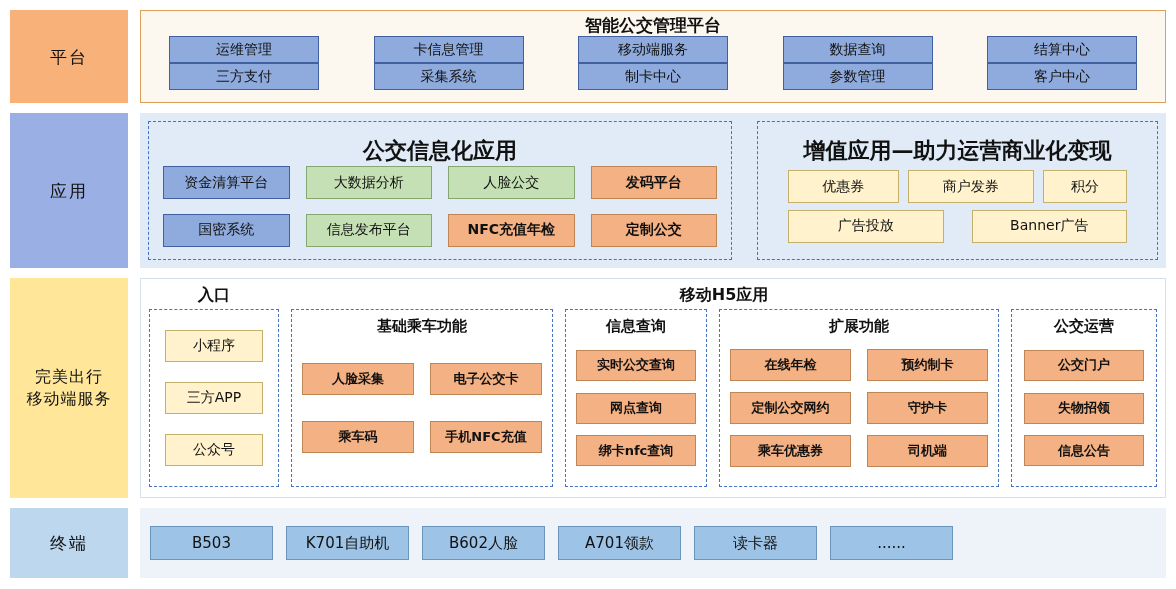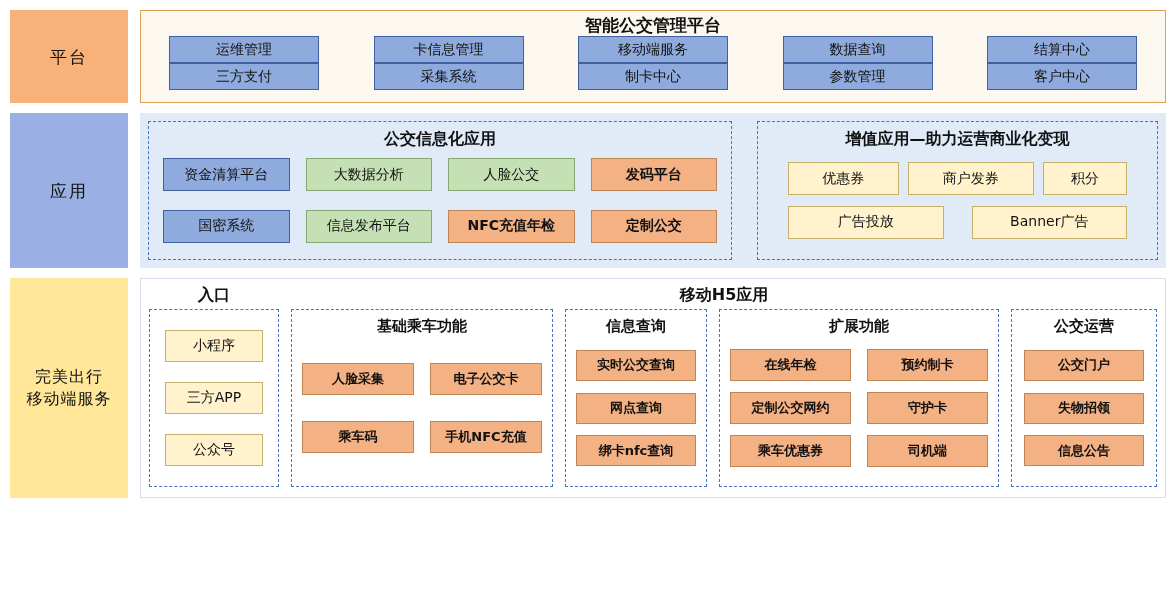--- a/index.html
+++ b/index.html
@@ -26,21 +26,21 @@
   .platform-panel{background:#FDF8EF;border:1px solid #DD9F57;display:flex;flex-direction:column;padding:3px 0 14px;}
   .platform-title{text-align:center;font-weight:700;font-size:17px;line-height:22px;flex:0 0 22px;}
   .platform-grid{flex:1;display:flex;flex-direction:column;justify-content:flex-end;padding:0 28px;}
   .pg-row{display:flex;justify-content:space-between;}
   .blue-box{width:150px;height:27px;background:#8FAADC;border:1px solid #41609F;font-size:14px;}
 
   
   .app-panel{background:#E0EBF7;display:flex;gap:25px;padding:8px;}
   .dashed{border:1.5px dashed #4472C4;}
   .info-section{flex:0 0 584px;display:flex;flex-direction:column;padding:4px 14px 10px;box-sizing:border-box;}
-  .section-title{text-align:center;font-weight:700;font-size:16px;line-height:26px;flex:0 0 26px;}
+  .section-title{text-align:center;font-weight:700;font-size:22px;line-height:26px;flex:0 0 26px;margin-top:12px;}
   .info-grid{flex:1;display:grid;grid-template-columns:repeat(4,1fr);column-gap:16px;row-gap:12px;align-content:space-evenly;}
   .info-grid .box{height:33px;font-size:14px;}
   .c-blue{background:#8FAADC;border:1px solid #41609F;}
   .c-green{background:#C5E0B4;border:1px solid #85A873;}
   .c-orange{background:#F4B183;border:1px solid #BE8655;font-weight:bold;}
   .c-yellow{background:#FFF2CC;border:1px solid #C4B06A;}
   .value-section{flex:1;display:flex;flex-direction:column;padding:4px 30px 10px;box-sizing:border-box;}
   .value-rows{flex:1;display:flex;flex-direction:column;justify-content:space-evenly;}
   .vr1{display:grid;grid-template-columns:1.05fr 1.2fr 0.8fr;column-gap:9px;border-radius:12px;}
   .vr2{display:grid;grid-template-columns:1fr 1fr;column-gap:28px;}
@@ -183,14 +183,27 @@
           <div class="stack">
             <div class="box c-orange">公交门户</div>
             <div class="box c-orange">失物招领</div>
             <div class="box c-orange">信息公告</div>
           </div>
         </div>
       </div>
     </div>
   </div>
 
+  <div class="row r4">
+    <div class="row-label lbl-terminal">
+      <span>终端</span>
+    </div>
+    <div class="row-content terminal-panel">
+      <div class="box">B503</div>
+      <div class="box">K701自助机</div>
+      <div class="box">B602人脸</div>
+      <div class="box">A701领款</div>
+      <div class="box">读卡器</div>
+      <div class="box">......</div>
+    </div>
+  </div>
 
 </div>
 
 </body></html>

